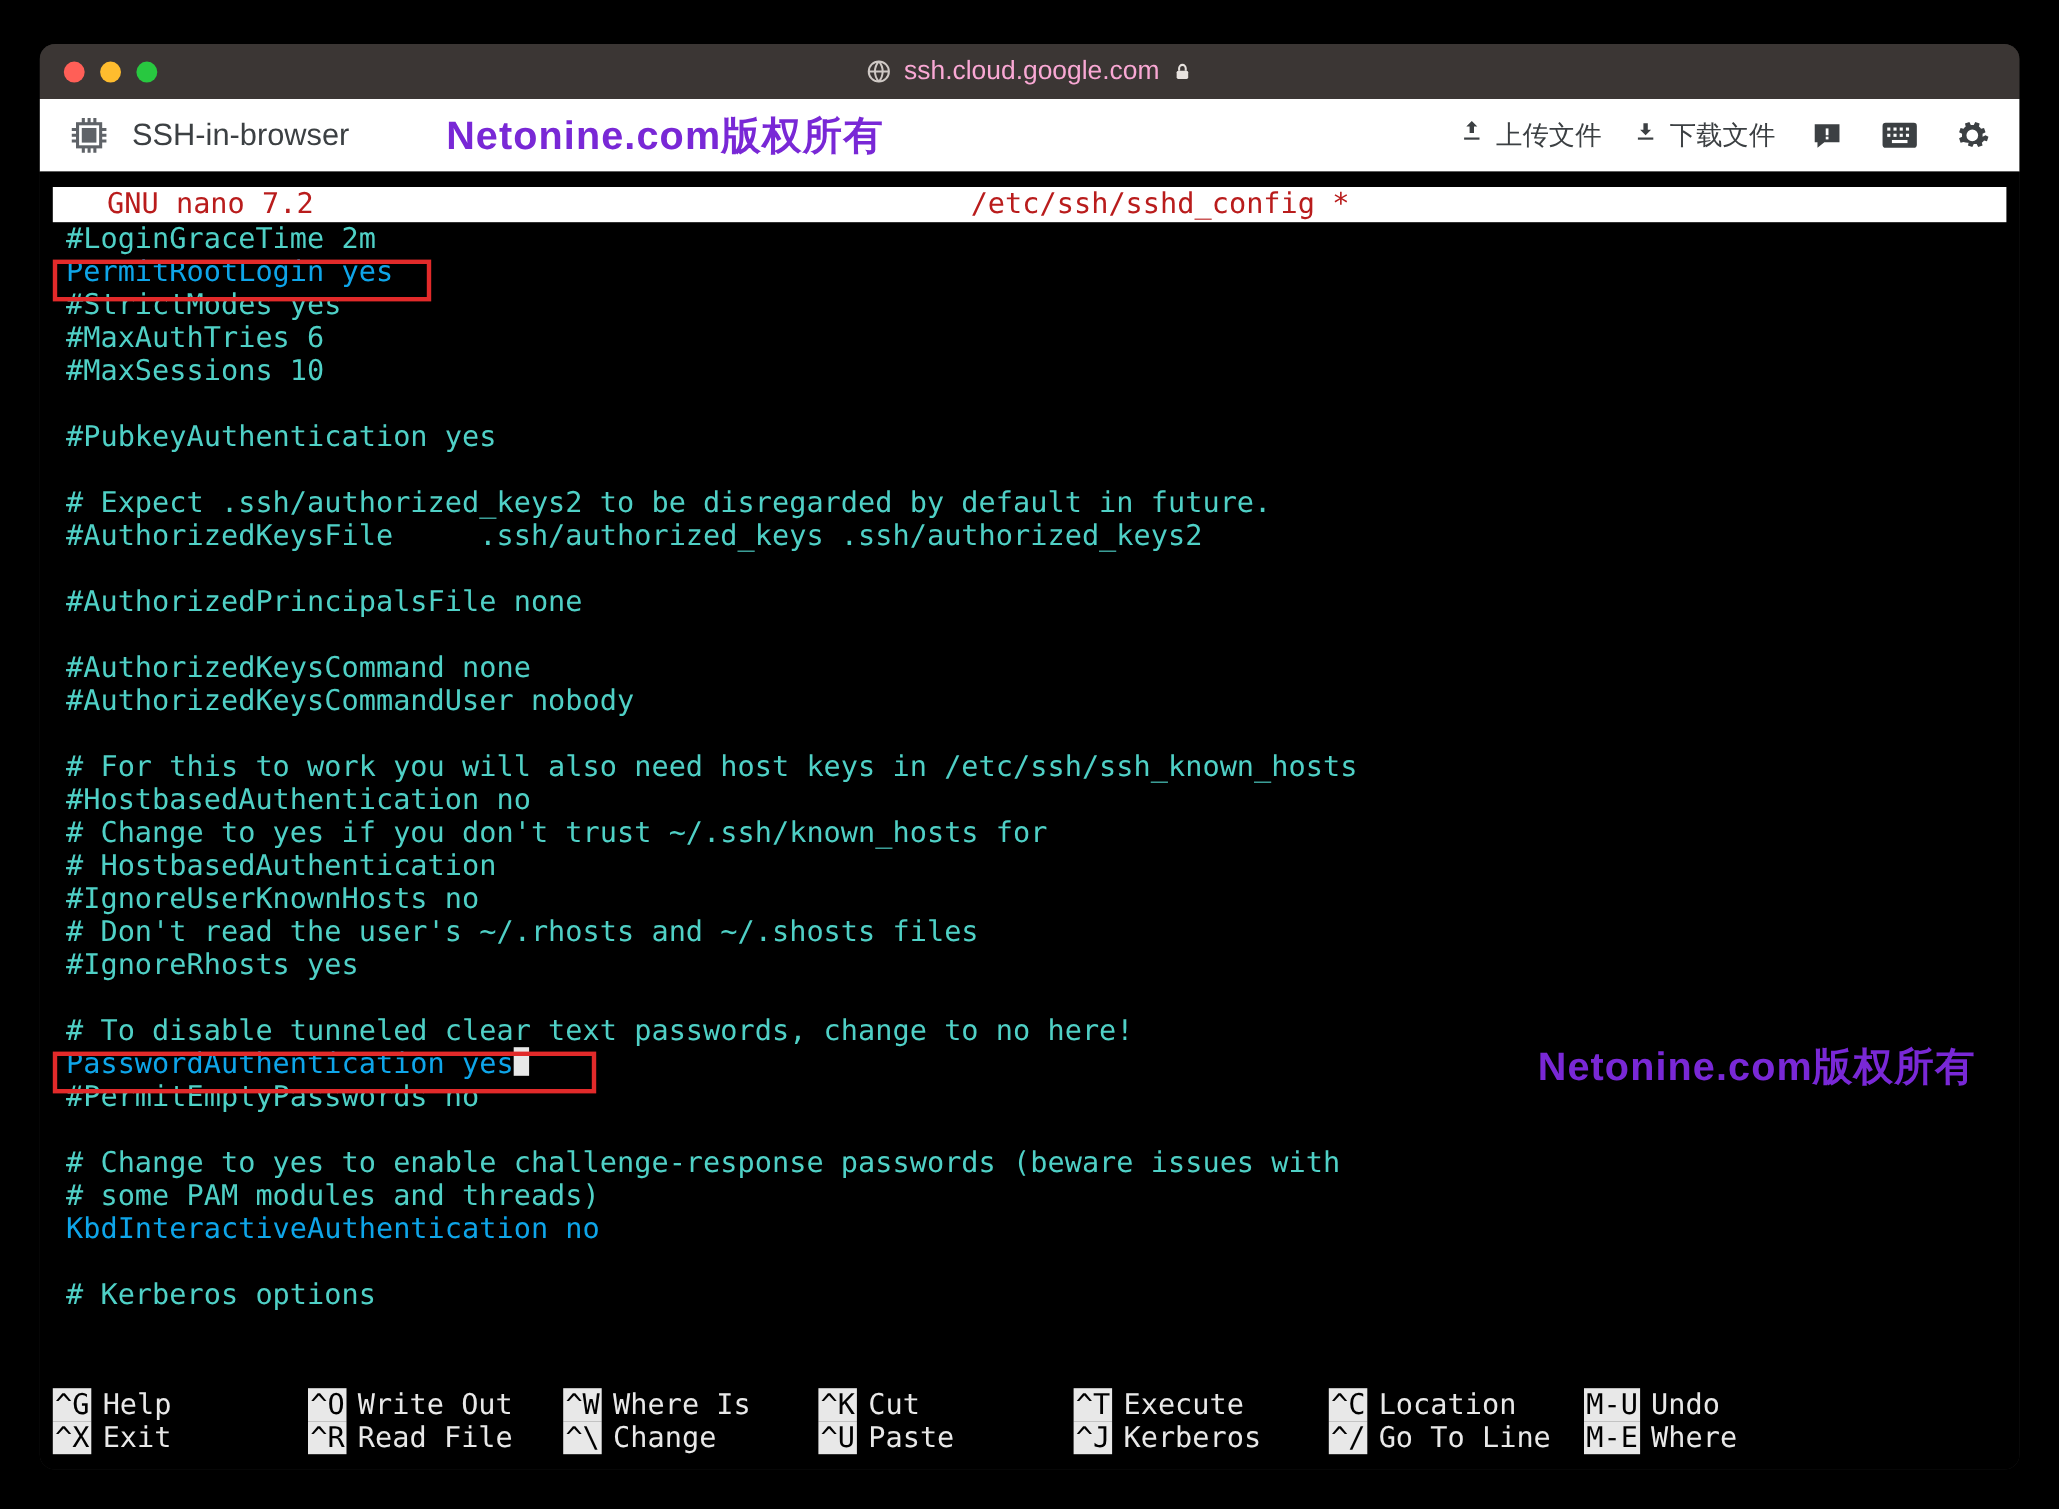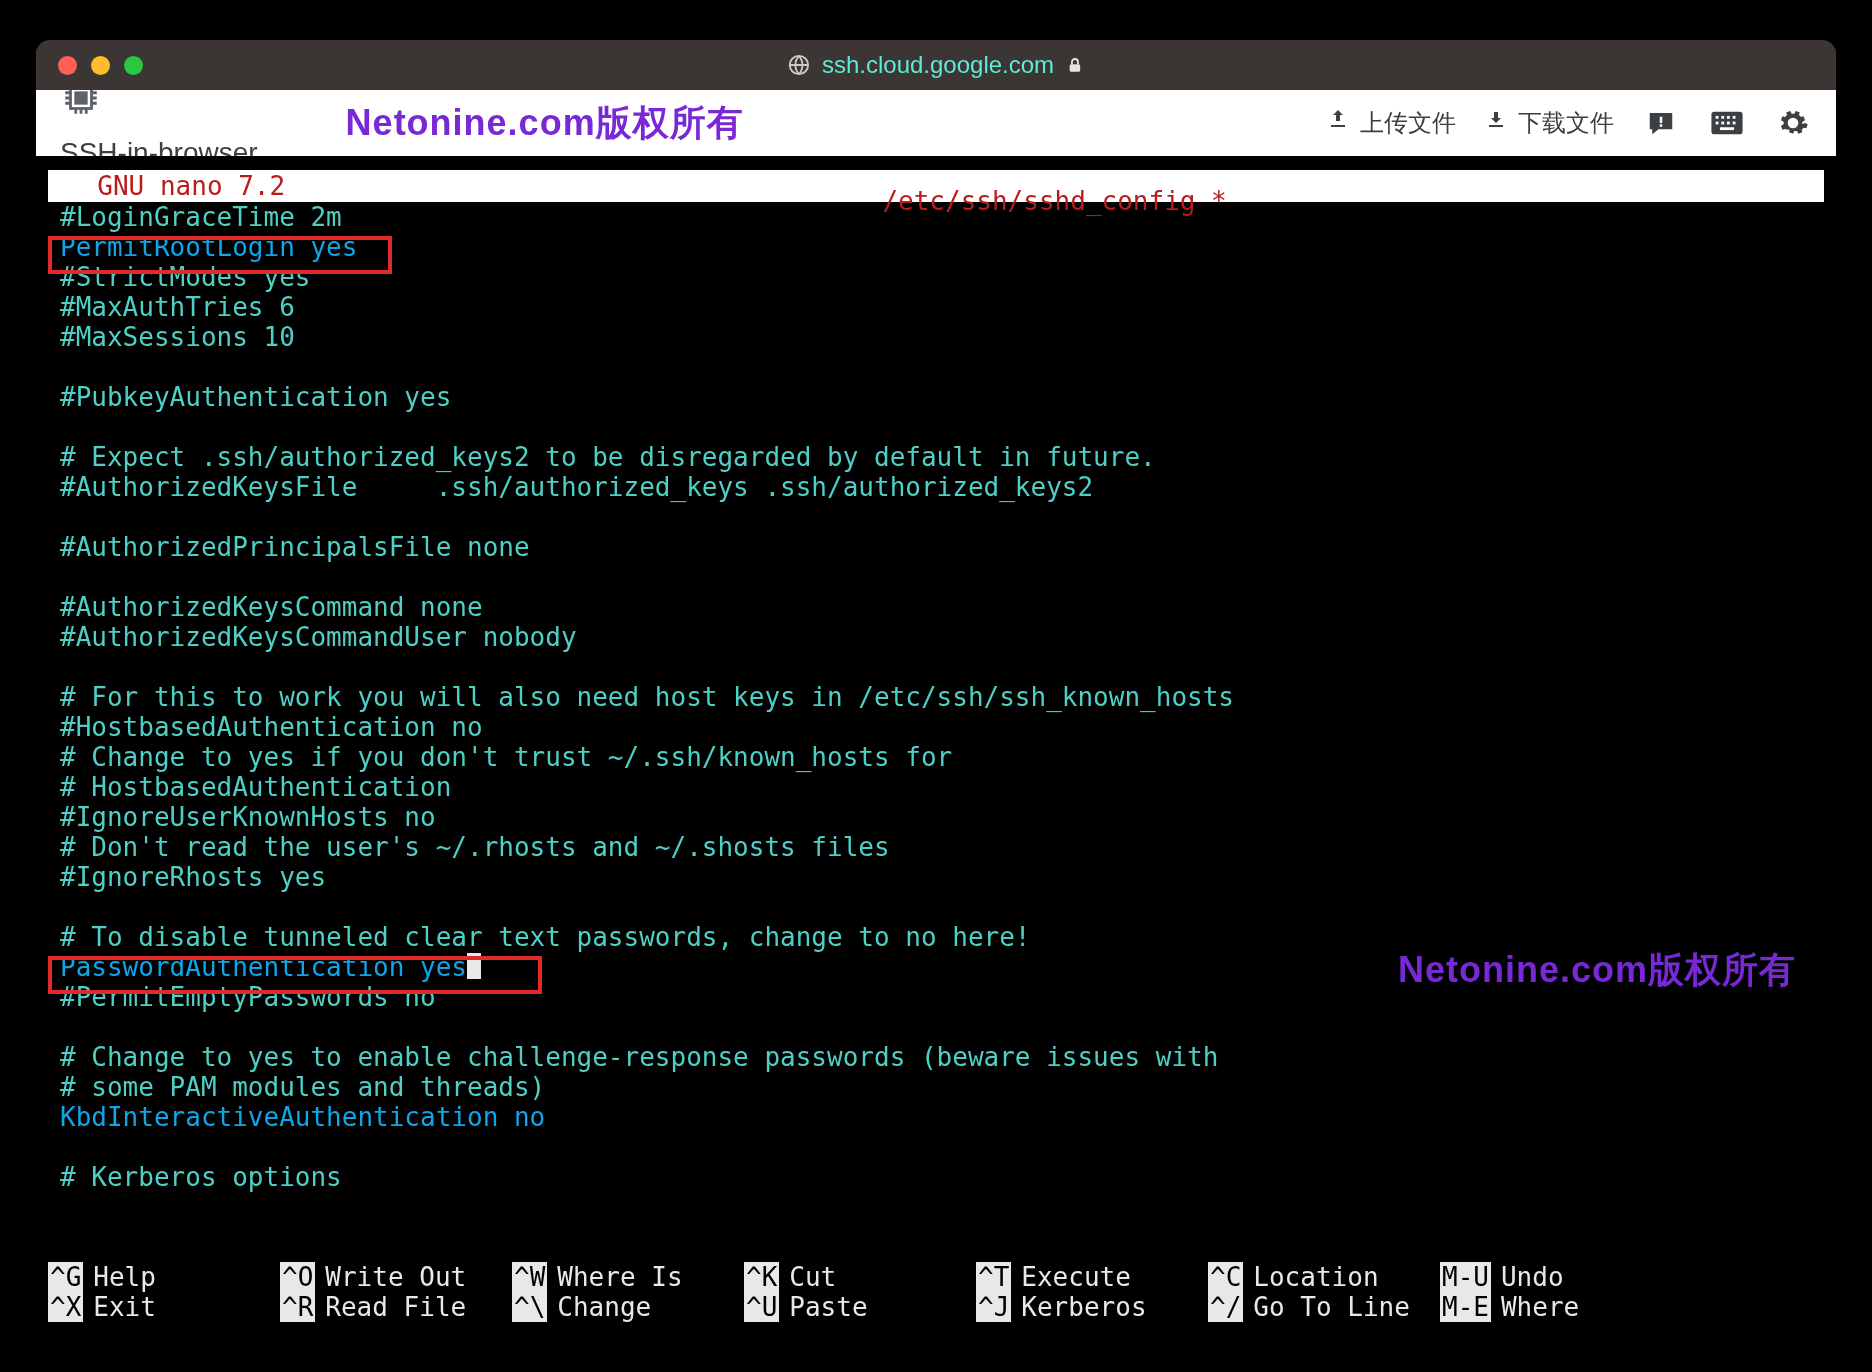--- a/index.html
+++ b/index.html
@@ -16,43 +16,43 @@
   }
   .titlebar {
     height: 50px;
     background: #3b3634;
     display:flex; align-items:center;
     position:relative;
   }
   .traffic { display:flex; gap:14px; padding-left:22px; }
   .dot { width:19px; height:19px; border-radius:50%; }
   .dot.red{background:#ff5f57;} .dot.yel{background:#febc2e;} .dot.grn{background:#28c840;}
-  .url-wrap{ position:absolute; left:50%; transform:translateX(-50%); display:flex; align-items:center; gap:12px; color:#5eead4; font-size:24px; font-weight:500;}
+  .url-wrap{ position:absolute; left:50%; transform:translateX(-50%); display:flex; align-items:center; gap:12px; color:#f9a8d4; font-size:24px; font-weight:500;}
   .globe-icn svg, .lock-icn svg{display:block;}
   .toolbar {
     height: 66px;
     background: #fff;
     display:flex; align-items:center;
     padding: 0 24px;
     gap: 28px;
   }
-  .tb-left{display:flex;align-items:flex-start;gap:18px;flex-direction:column;}
+  .tb-left{display:flex;align-items:center;gap:18px;}
   .chip-ic svg{display:block;}
   .app-title{font-size:28px;color:#3c4043;font-weight:400;}
   .watermark-top{font-size:36px;font-weight:800;color:#7928d6;letter-spacing:1px;margin-left:60px;}
   .tb-spacer{flex:1;}
   .tb-btn{display:flex;gap:10px;color:#3c4043;font-size:24px;cursor:pointer;}
   .tb-btn svg{display:block;}
   .tb-icon{cursor:pointer;display:flex;align-items:center;justify-content:center;width:38px;}
   .term-area{flex:1; position:relative; background:#000; padding: 14px 12px 0 12px;}
   .nano-header{
     background:#fff;color:#b91c1c;display:flex;font-family:"Menlo","Consolas",monospace;font-size:26px;line-height:32px;height:32px;white-space:pre;
   }
   .nh-left{padding-left:18px;}
-  .nh-center{flex:1;text-align:center;margin-top:15px;}
+  .nh-center{flex:1;text-align:center;}
   .editor{
     font-family:"Menlo","Consolas",monospace;
     font-size:26px; line-height:30px;
     padding: 0 12px;
     color:#4fd0c6;
     white-space:pre;
     position:relative;
   }
   .line{height:30px;}
   .white{color:#0ea5e9;}

